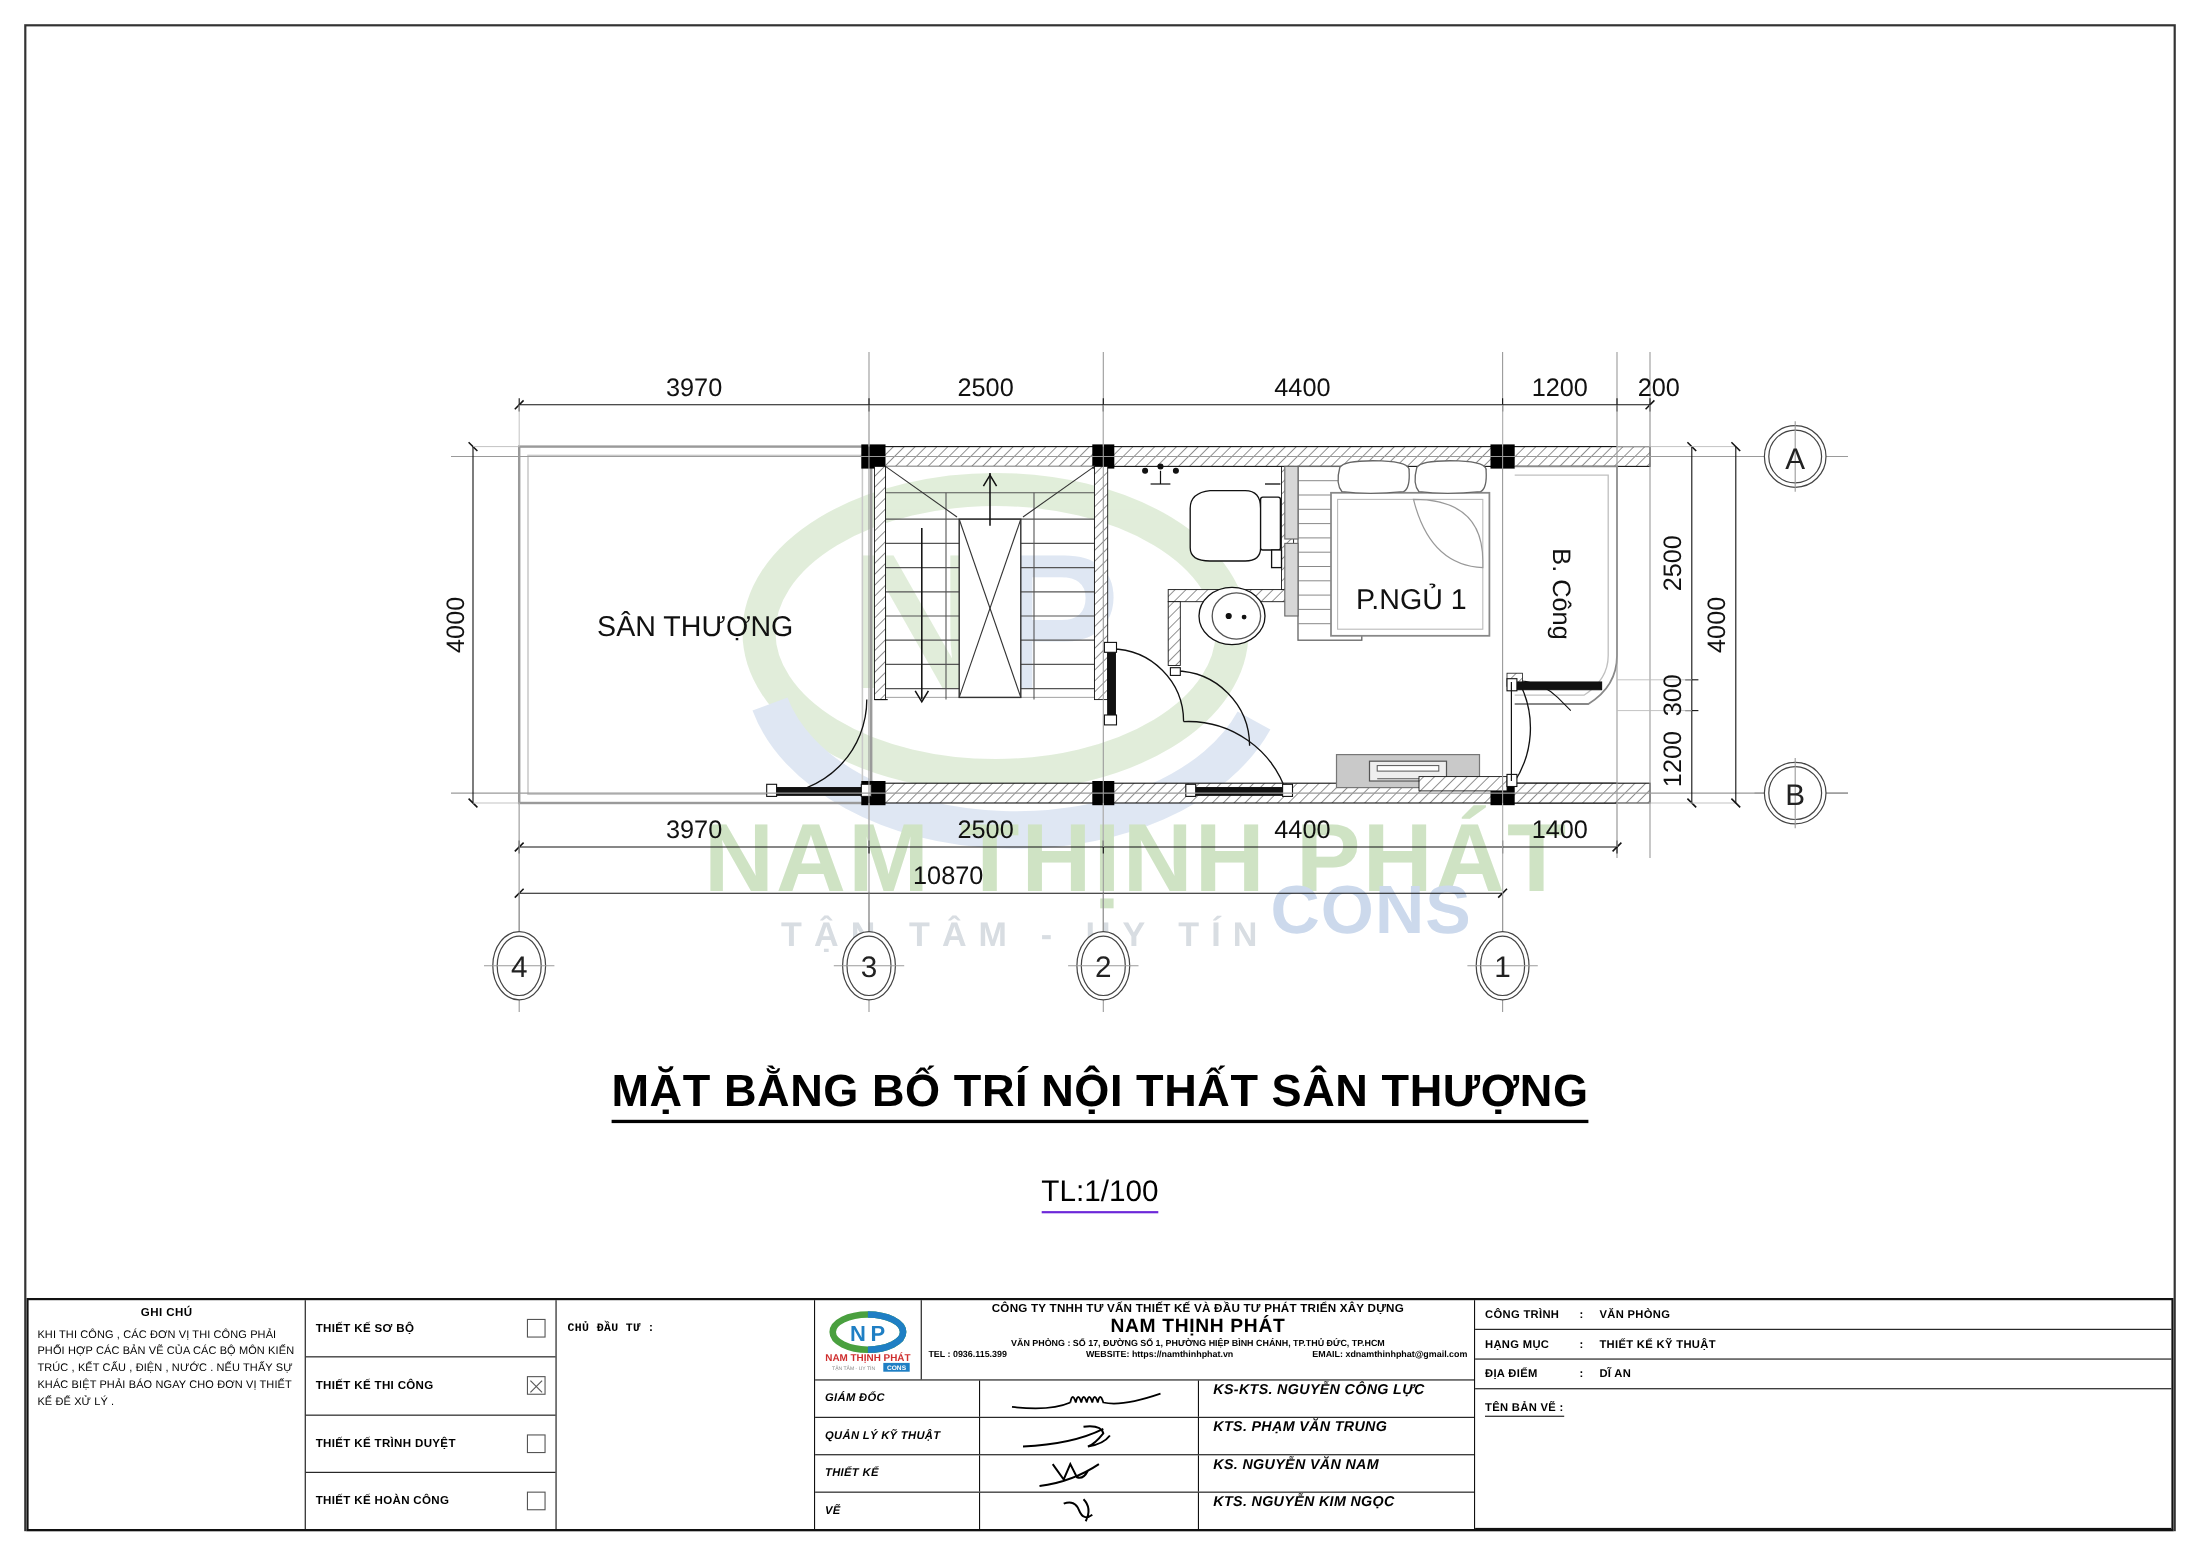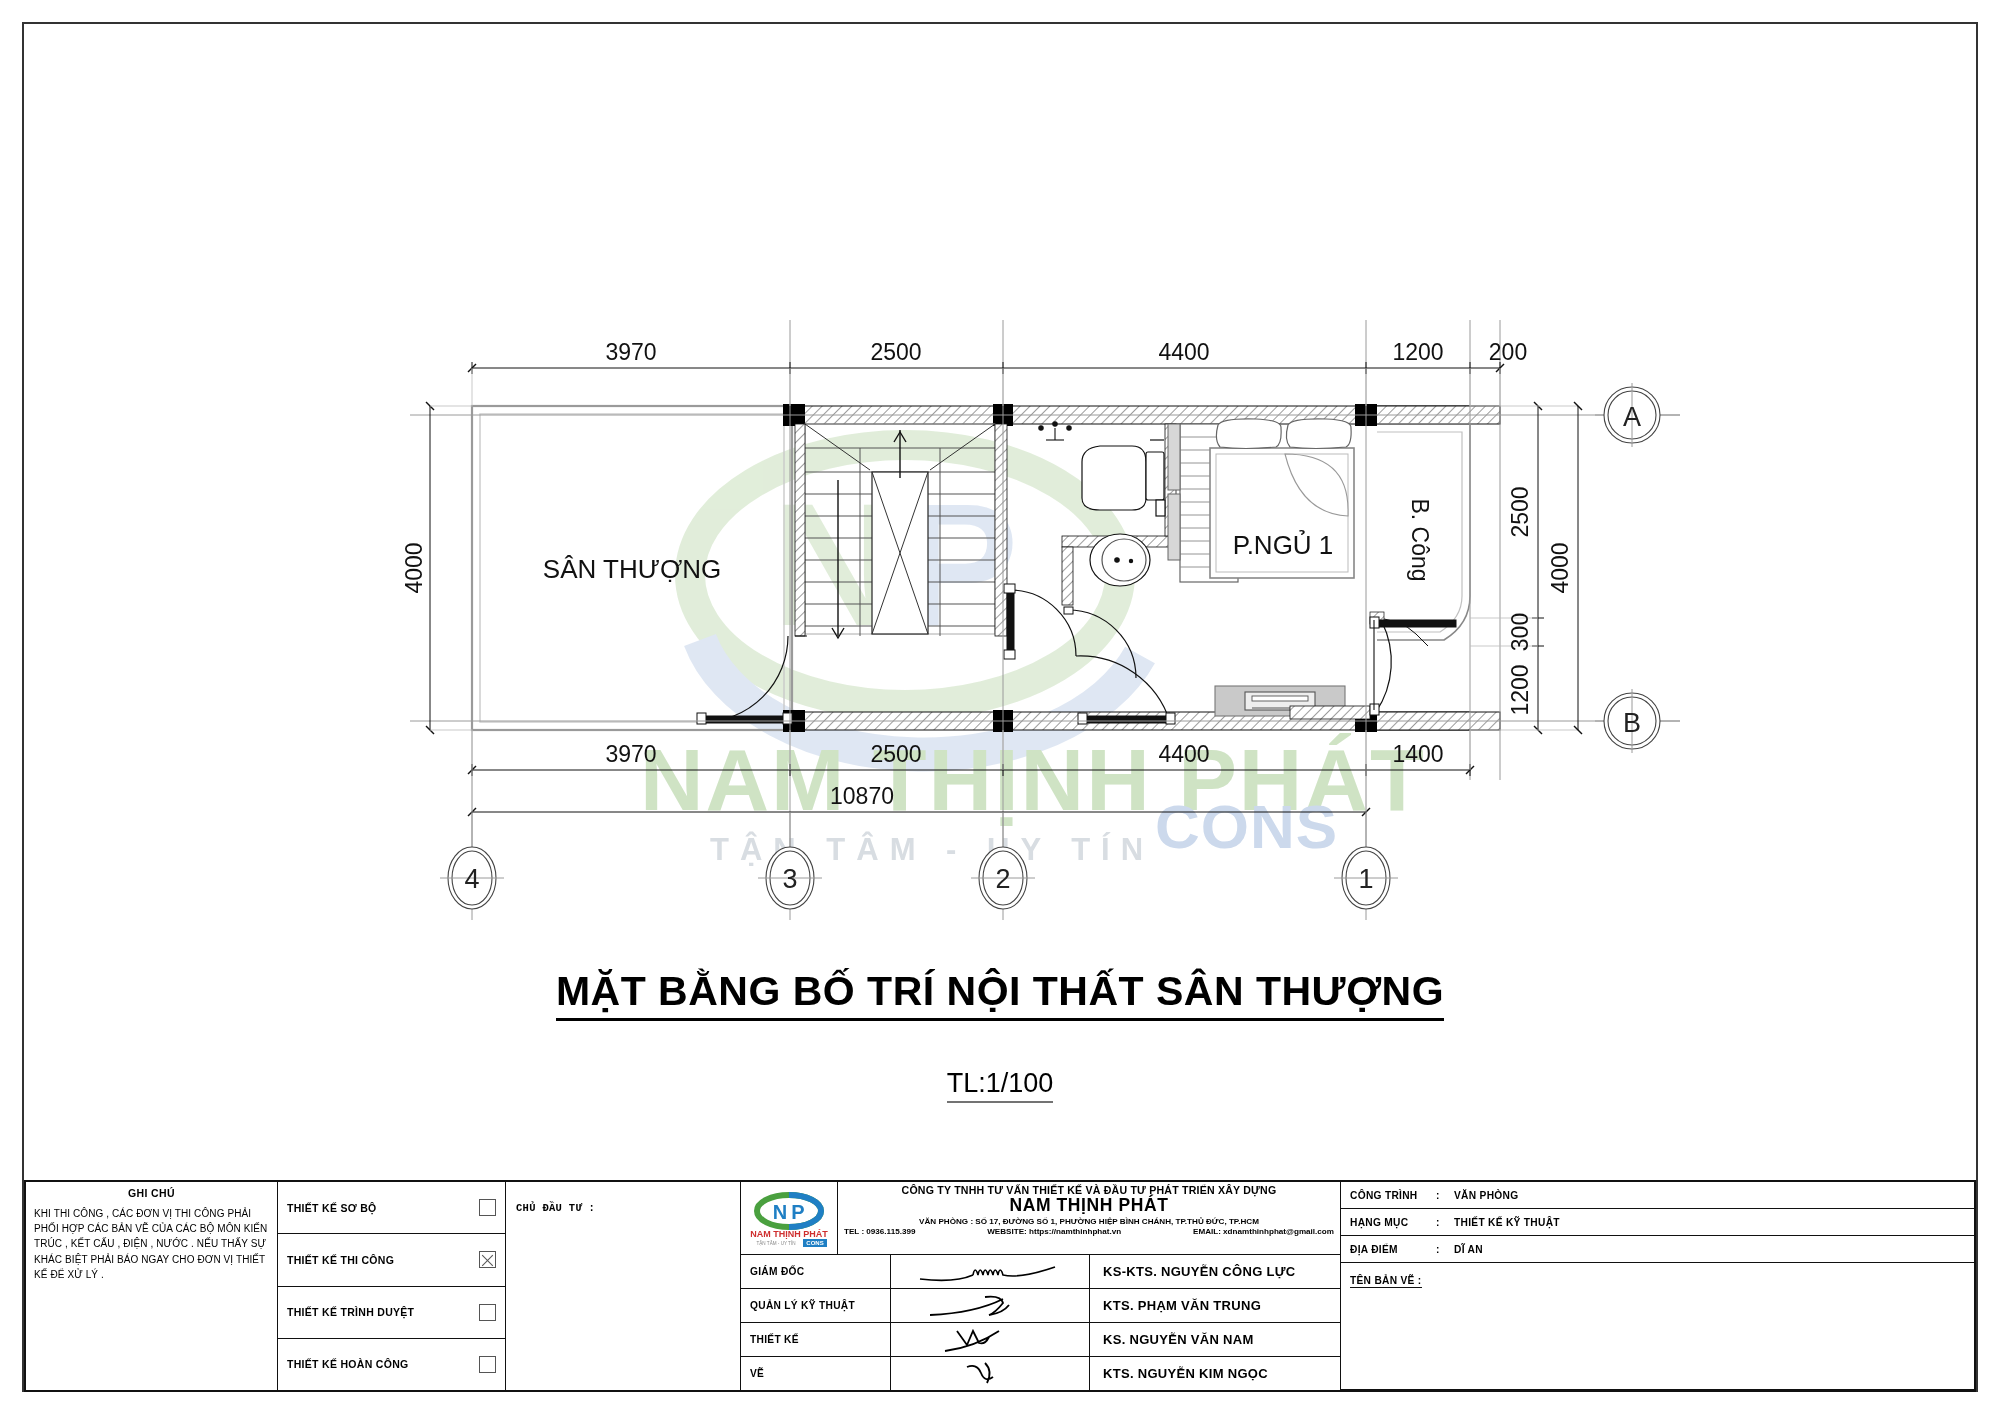--- a/index.html
+++ b/index.html
@@ -17,21 +17,21 @@
 
   
   #watermark{position:absolute;left:0;top:0;width:2000px;height:1414px;pointer-events:none;}
 
   
   .sheet-title-wrap{position:absolute;left:0;top:968px;width:2000px;text-align:center;}
   .sheet-title{display:inline-block;font-size:41px;font-weight:700;letter-spacing:.5px;
                border-bottom:3px solid #000;padding-bottom:3px;white-space:nowrap;}
   .sheet-scale-wrap{position:absolute;left:0;top:1068px;width:2000px;text-align:center;}
   .sheet-scale{display:inline-block;font-size:27px;font-weight:400;
-               border-bottom:2px solid #737373;padding-bottom:2px;}
+               border-bottom:2px solid #6d28d9;padding-bottom:2px;}
 
   
   #titleblock{position:absolute;left:24px;top:1180px;width:1952px;height:212px;
               border:2px solid #111;box-sizing:border-box;display:flex;background:#fff;}
   .tb-cell{box-sizing:border-box;border-right:1.5px solid #111;position:relative;}
   .tb-cell:last-child{border-right:none;}
 
   
   .col-notes{width:252px;padding:5px 8px 4px 8px;}
   .notes-h{font-size:10.5px;font-weight:700;text-align:center;letter-spacing:.4px;margin-bottom:7px;}
@@ -59,21 +59,21 @@
   .cmp-head{height:72px;display:flex;border-bottom:1.5px solid #111;}
   .cmp-logo{width:96px;display:flex;align-items:center;justify-content:center;
             border-right:1.5px solid #111;}
   .cmp-txt{flex:1;display:flex;flex-direction:column;align-items:center;justify-content:flex-start;
            padding:2px 4px;}
   .cmp-l1{font-size:10.6px;font-weight:700;letter-spacing:.2px;white-space:nowrap;}
   .cmp-l2{font-size:17.5px;font-weight:700;letter-spacing:.6px;line-height:1.12;}
   .cmp-l3{font-size:8.1px;font-weight:700;letter-spacing:0;white-space:nowrap;margin-top:1px;}
   .cmp-l4{display:flex;width:100%;justify-content:space-between;font-size:8.1px;
           font-weight:700;margin-top:1px;padding:0 2px;box-sizing:border-box;}
-  .sig-row{flex:1;display:flex;align-items:center;border-bottom:1.2px solid #111;}
+  .sig-row{flex:1;display:flex;align-items:flex-start;border-bottom:1.2px solid #111;font-style:italic;}
   .sig-row:last-child{border-bottom:none;}
   .sig-role{width:140px;padding-left:9px;font-size:10.2px;font-weight:700;letter-spacing:.3px;
             border-right:1.2px solid #111;align-self:stretch;display:flex;align-items:center;}
   .sig-mark{width:198px;border-right:1.2px solid #111;align-self:stretch;
             display:flex;align-items:center;justify-content:center;}
   .sig-name{flex:1;padding-left:13px;font-size:13px;font-weight:700;letter-spacing:.3px;}
 
   
   .col-project{flex:1;display:flex;flex-direction:column;}
   .pj-row{height:26px;display:flex;align-items:center;border-bottom:1.2px solid #111;padding-left:9px;}

